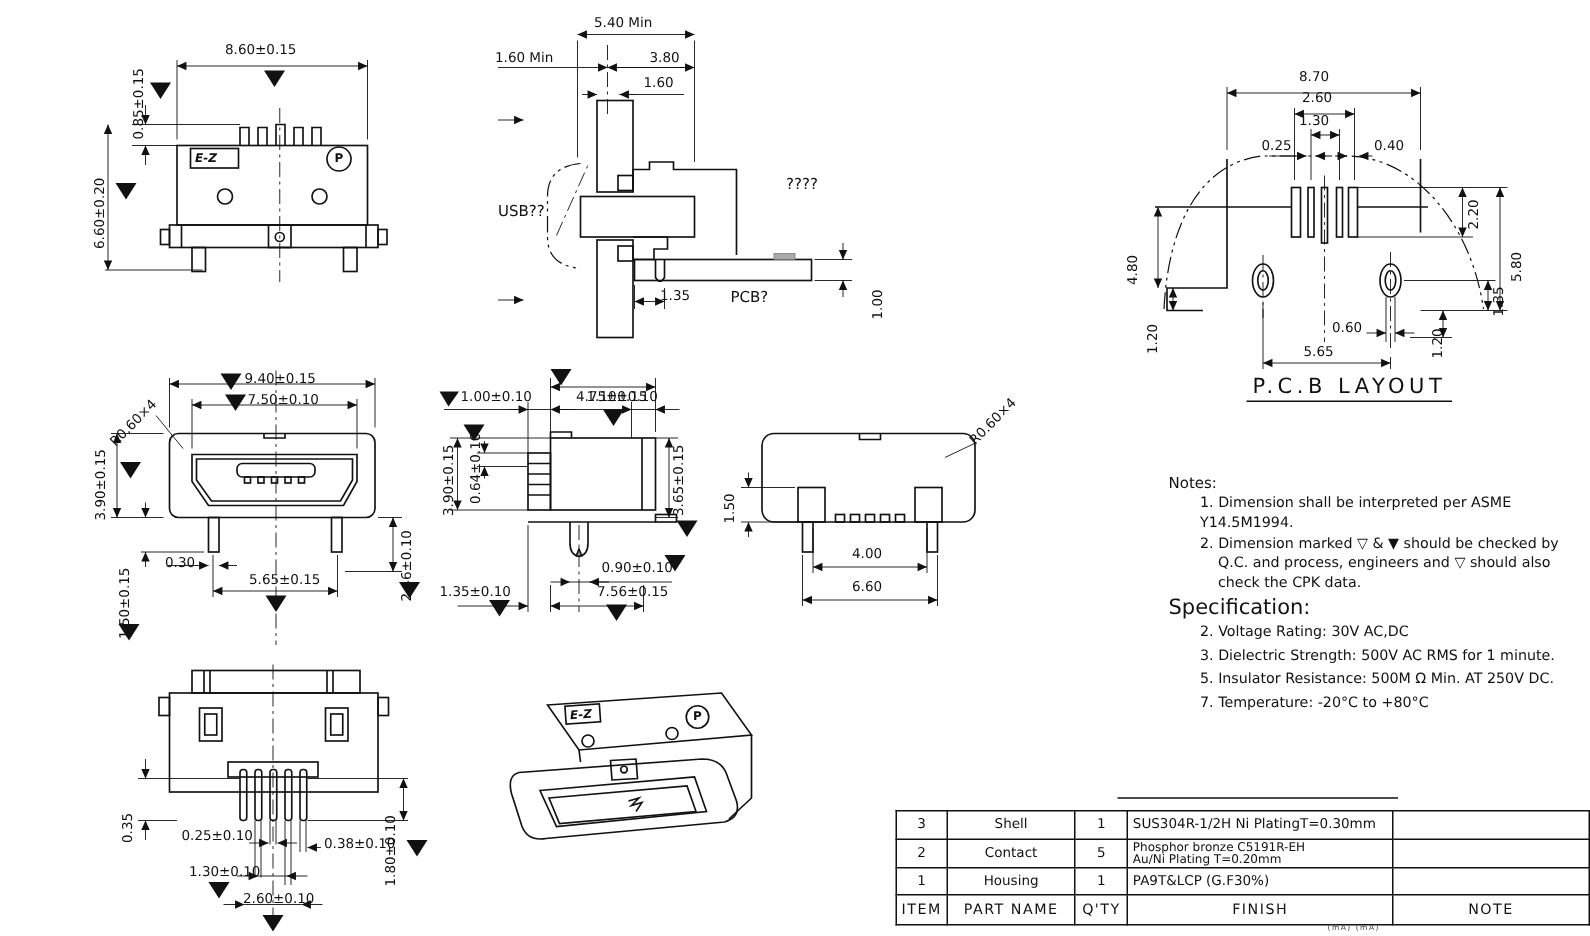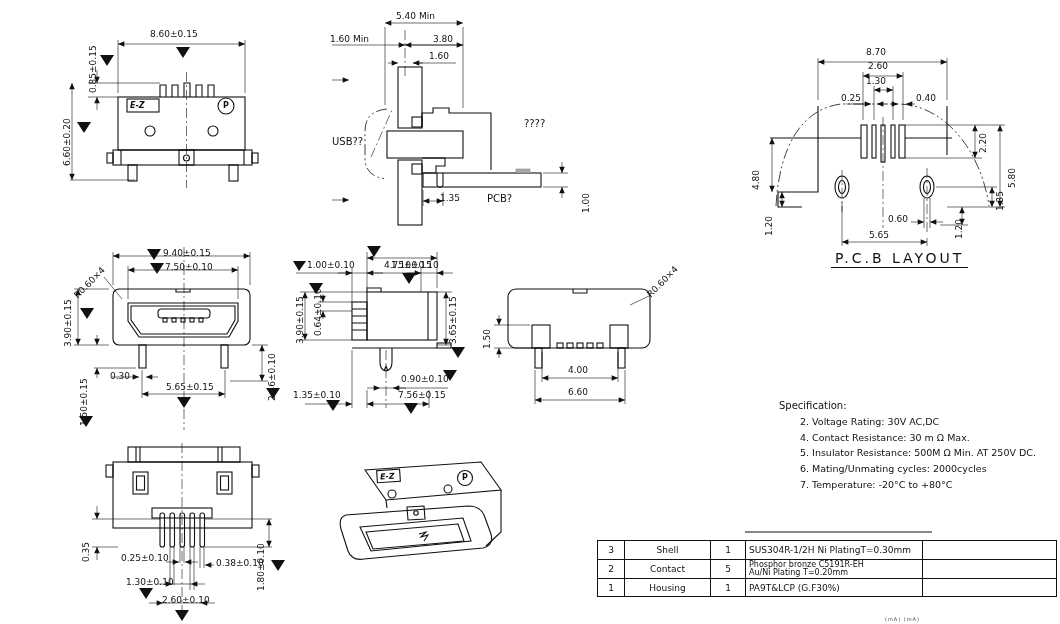--- a/index.html
+++ b/index.html
@@ -15,21 +15,21 @@
   .r90{transform:rotate(-90deg);transform-origin:0 0;}
   .r45{transform:rotate(-45deg);transform-origin:0 0;}
   .logo{position:absolute;font-size:8px;font-weight:bold;white-space:nowrap;}
   .pcb-title{position:absolute;left:831px;top:250px;font-size:14px;letter-spacing:3px;
              border-bottom:1.4px solid #111;padding:0 4px 1px 4px;}
   .notes{position:absolute;left:779px;top:316px;font-size:9.5px;line-height:13.2px;}
   .notes .t{font-size:10px;}
   .notes .i1{padding-left:21px;}
   .notes .i2{padding-left:33px;}
   .spec{position:absolute;left:779px;top:398px;font-size:9.5px;line-height:15.8px;}
-  .spec .t{font-size:10px;}
+  .spec .t{font-size:14px;}
   .spec .i1{padding-left:21px;}
   table.bom{position:absolute;left:597px;top:540px;border-collapse:collapse;
             font-size:9px;color:#111;table-layout:fixed;}
   table.bom td{border:1px solid #111;padding:0 3px;overflow:hidden;white-space:nowrap;}
   table.bom .c{text-align:center;}
   table.bom .hdr{font-size:9.5px;letter-spacing:1px;text-align:center;}
   .fin2{font-size:8px;line-height:8.5px;}
   .stamp{position:absolute;left:885px;top:616px;font-size:5px;color:#444;letter-spacing:1px;}
 </style>
 </head>
@@ -402,27 +402,33 @@
 <span class="lbl r90" style="left:81px;top:562px">0.35</span>
 <span class="lbl" style="left:121px;top:553px">0.25±0.10</span>
 <span class="lbl" style="left:216px;top:558px">0.38±0.10</span>
 <span class="lbl" style="left:126px;top:577px">1.30±0.10</span>
 <span class="lbl" style="left:162px;top:595px">2.60±0.10</span>
 <span class="lbl r90" style="left:256px;top:591px">1.80±0.10</span>
 
 <span class="logo" style="left:380px;top:472px;transform:rotate(-4deg);font-style:italic">E-Z</span>
 <span class="logo" style="left:462px;top:473px">P</span>
 
+<div class="notes">
+  <div class="t">Notes:</div>
+  <div class="i1">1. Dimension shall be interpreted per ASME Y14.5M1994.</div>
+  <div class="i1">2. Dimension marked ▽ &amp; ▼ should be checked by</div>
+  <div class="i2">Q.C. and process, engineers and ▽ should also</div>
+  <div class="i2">check the CPK data.</div>
+</div>
 
 <div class="spec">
   <div class="t">Specification:</div>
   <div class="i1">2. Voltage Rating: 30V AC,DC</div>
-  <div class="i1">4. Contact Resistance: 30 m Ω Max.</div>
+  <div class="i1">3. Dielectric Strength: 500V AC RMS for 1 minute.</div>
   <div class="i1">5. Insulator Resistance: 500M Ω Min. AT 250V DC.</div>
-  <div class="i1">6. Mating/Unmating cycles: 2000cycles</div>
   <div class="i1">7. Temperature: -20°C to +80°C</div>
 </div>
 
 <table class="bom">
   <colgroup>
     <col style="width:27px">
         <col style="width:86px">
         <col style="width:35px">
     <col style="width:177px">
         <col style="width:134px">
@@ -445,18 +451,25 @@
     </td>
     <td></td>
   </tr>
   <tr style="height:18px">
     <td class="c">1</td>
     <td class="c">Housing</td>
     <td class="c">1</td>
     <td>PA9T&amp;LCP (G.F30%)</td>
     <td></td>
   </tr>
+  <tr style="height:20px">
+    <td class="hdr">ITEM</td>
+    <td class="hdr">PART NAME</td>
+    <td class="hdr">Q'TY</td>
+    <td class="hdr">FINISH</td>
+    <td class="hdr">NOTE</td>
+  </tr>
 </tbody>
     </table>
 
 <span class="stamp">(mA)  (mA)</span>
 
 </div>
 
 </body></html>

